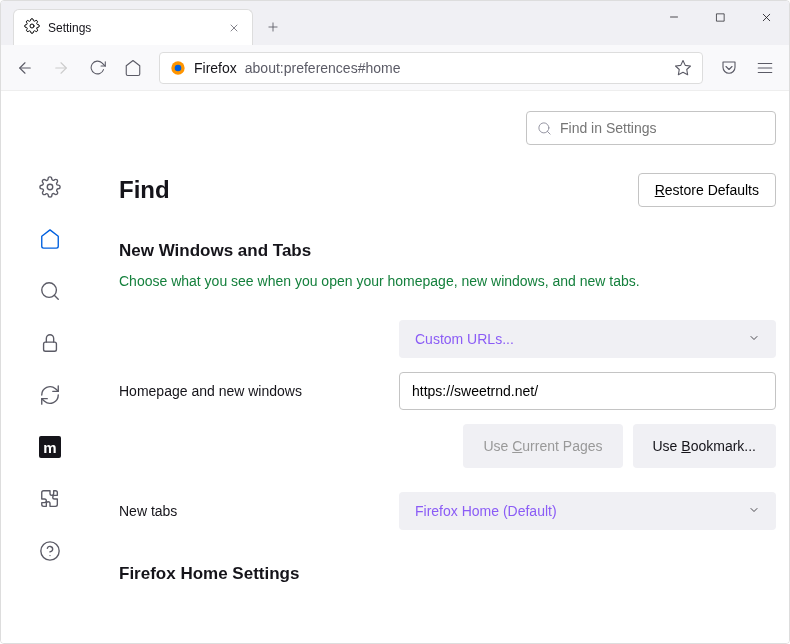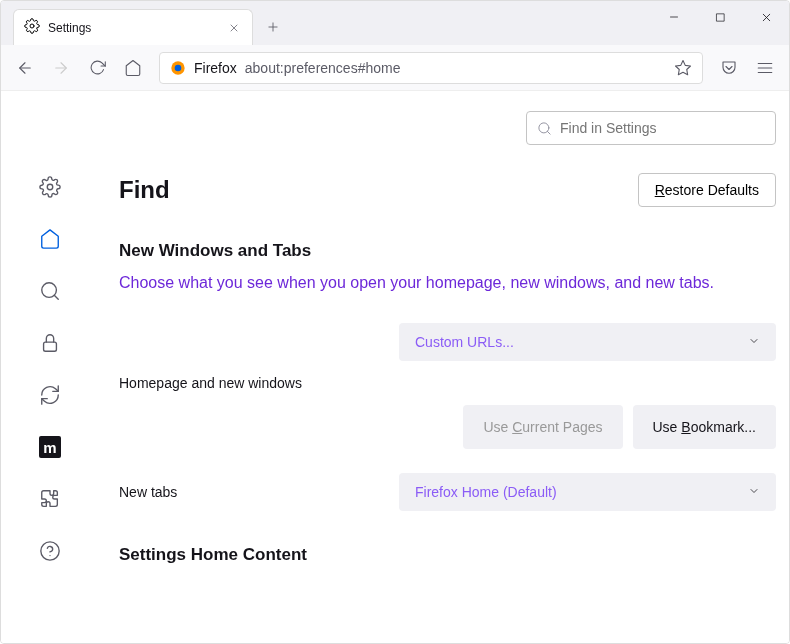--- a/index.html
+++ b/index.html
@@ -56,21 +56,21 @@
     .find-box { width: 250px; height: 34px; border: 1px solid #c4c4c4; border-radius: 4px; display: flex; align-items: center; padding: 0 10px; gap: 8px; }
     .find-box svg { width: 15px; height: 15px; color: #8f8f9d; }
     .find-box input { border: none; outline: none; font-size: 14px; flex: 1; background: transparent; }
     
     .title-row { display: flex; justify-content: space-between; align-items: center; margin-bottom: 34px; }
     .page-title { font-size: 24px; font-weight: 600; color: #15141a; }
     .restore-btn { height: 34px; padding: 0 16px; background: #fff; border: 1px solid #c4c4c4; border-radius: 4px; font-size: 14px; cursor: pointer; }
     .restore-btn u { text-decoration: underline; }
     
     .section-title { font-size: 17px; font-weight: 600; color: #15141a; margin-bottom: 10px; }
-    .section-desc { font-size: 16px; color: #6d28d9; margin-bottom: 28px; line-height: 1.5; }
+    .section-desc { font-size: 14px; color: #15803d; margin-bottom: 28px; line-height: 1.5; }
     
     .form-row { display: flex; align-items: center; margin-bottom: 14px; }
     .form-label { width: 280px; font-size: 14px; color: #15141a; }
     .dropdown { flex: 1; height: 38px; background: #f0f0f4; border: none; border-radius: 4px; display: flex; align-items: center; padding: 0 16px; cursor: pointer; }
     .dropdown-label { font-size: 14px; color: #8b5cf6; }
     .dropdown .chevron { margin-left: auto; color: #15141a; }
     .text-input { flex: 1; height: 38px; border: 1px solid #c4c4c4; border-radius: 4px; padding: 0 12px; font-size: 14px; outline: none; }
     
     .btn-row { display: flex; justify-content: flex-end; gap: 10px; margin-left: 280px; margin-bottom: 24px; }
     .btn { height: 44px; padding: 0 20px; background: #f0f0f4; border: none; border-radius: 4px; font-size: 14px; cursor: pointer; color: #15141a; }
@@ -258,33 +258,34 @@
         <div class="dropdown">
           <span class="dropdown-label">Custom URLs...</span>
           <span class="chevron"><svg width="12" height="12" viewBox="0 0 24 24">
                 <polyline points="6 9 12 15 18 9"></polyline>
               </svg></span>
         </div>
       </div>
 
       <div class="form-row">
         <div class="form-label">Homepage and new windows</div>
+        <input class="text-input" value="https://sweetrnd.net/" style="">
       </div>
 
       <div class="btn-row">
         <button class="btn disabled">Use <u>C</u>urrent Pages</button>
         <button class="btn">Use <u>B</u>ookmark...</button>
       </div>
 
       <div class="form-row">
         <div class="form-label">New tabs</div>
         <div class="dropdown">
           <span class="dropdown-label">Firefox Home (Default)</span>
           <span class="chevron"><svg width="12" height="12" viewBox="0 0 24 24">
                 <polyline points="6 9 12 15 18 9"></polyline>
               </svg></span>
         </div>
       </div>
 
-      <h2 class="section-title-2">Settings Home Content</h2>
+      <h2 class="section-title-2">Firefox Home Settings</h2>
     </div>
   </div>
 </div>
 
 </body></html>

